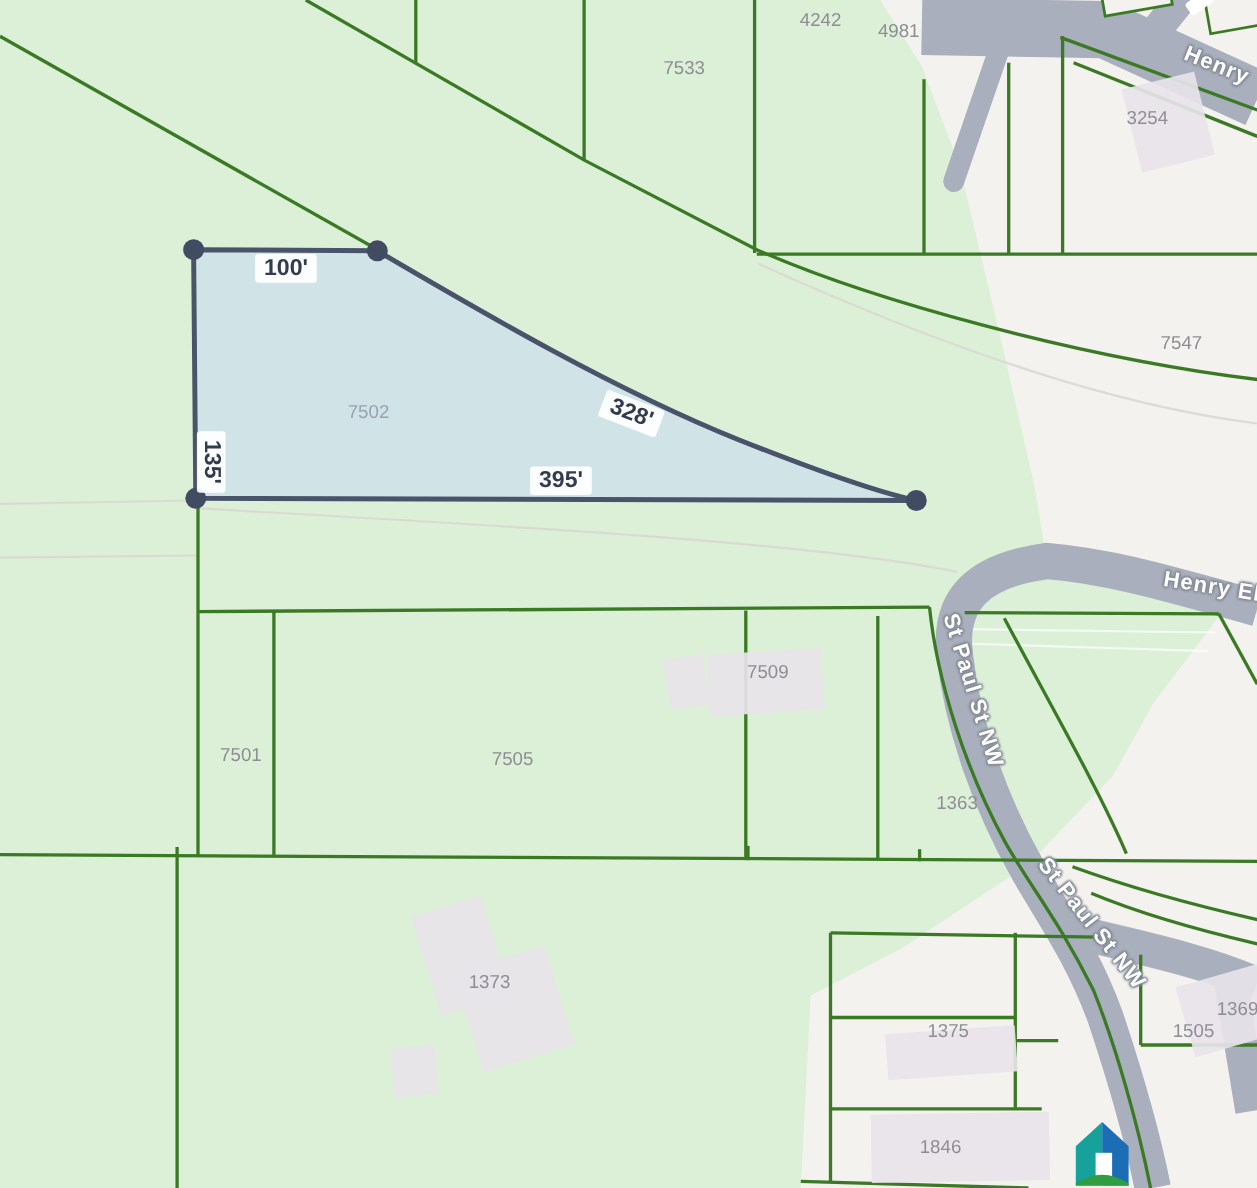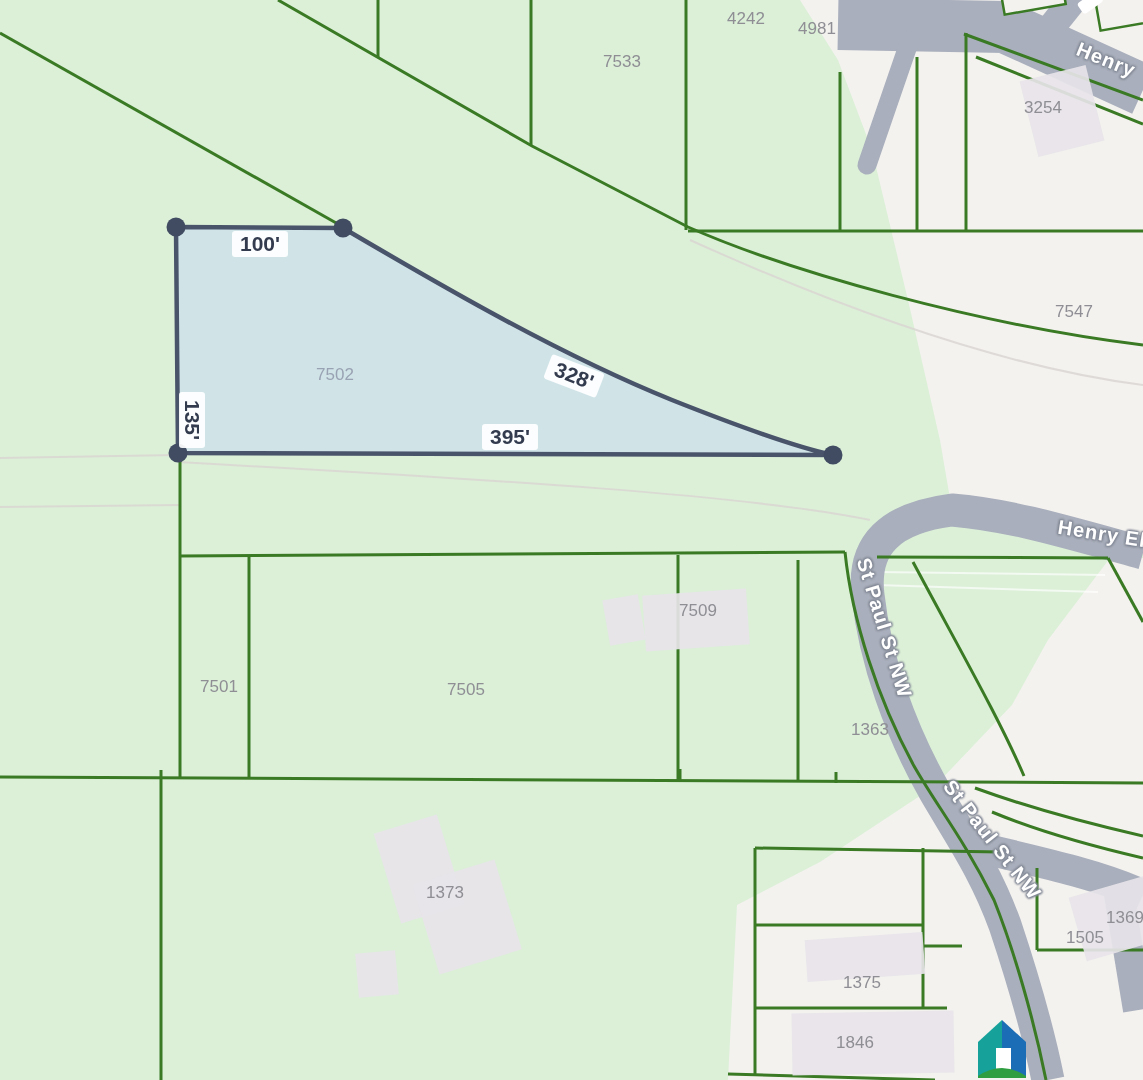--- a/index.html
+++ b/index.html
@@ -145,21 +145,21 @@
       <div class="lbl parcel-lbl" style="left: 746px; top: 19px;">4242</div>
       <div class="lbl parcel-lbl" style="left: 817px; top: 29px;">4981</div>
       <div class="lbl parcel-lbl" style="left: 1043px; top: 108px;">3254</div>
       <div class="lbl parcel-lbl" style="left: 1040px; top: 312px; margin-left: 34px;">7547</div>
       <div class="lbl parcel-lbl muted" style="left: 335px; top: 375px;">7502</div>
       <div class="lbl parcel-lbl" style="left: 219px; top: 687px;">7501</div>
       <div class="lbl parcel-lbl" style="left: 466px; top: 690px;">7505</div>
       <div class="lbl parcel-lbl" style="left: 698px; top: 611px;">7509</div>
       <div class="lbl parcel-lbl" style="left: 870px; top: 730px;">1363</div>
       <div class="lbl parcel-lbl" style="left: 445px; top: 893px;">1373</div>
-      <div class="lbl parcel-lbl" style="left: 862px; top: 983px; text-align: right;">1375</div>
+      <div class="lbl parcel-lbl" style="left: 862px; top: 938px; text-align: right;">1375</div>
       <div class="lbl parcel-lbl" style="left: 855px; top: 1043px;">1846</div>
       <div class="lbl parcel-lbl" style="left: 1125px; top: 918px;">1369</div>
       <div class="lbl parcel-lbl" style="left: 1085px; top: 938px;">1505</div>
       <div class="lbl street-lbl" style="left: 1106px; top: 60px; transform: translate(-50%, -50%) rotate(22deg);">Henry</div>
       <div class="lbl street-lbl" style="left: 1102px; top: 534px; transform: translate(-50%, -50%) rotate(9deg);">Henry El</div>
       <div class="lbl street-lbl" style="left: 884px; top: 628px; transform: translate(-50%, -50%) rotate(73deg);">St Paul St NW</div>
       <div class="lbl street-lbl" style="left: 992px; top: 840px; transform: translate(-50%, -50%) rotate(52deg);">St Paul St NW</div>
       <div class="lbl dim-lbl" style="left: 260px; top: 244px;">100'</div>
       <div class="lbl dim-lbl" style="left: 192px; top: 420px; transform: translate(-50%, -50%) rotate(90deg);">135'</div>
       <div class="lbl dim-lbl" style="left: 574px; top: 376px; transform: translate(-50%, -50%) rotate(21deg);">328'</div>

